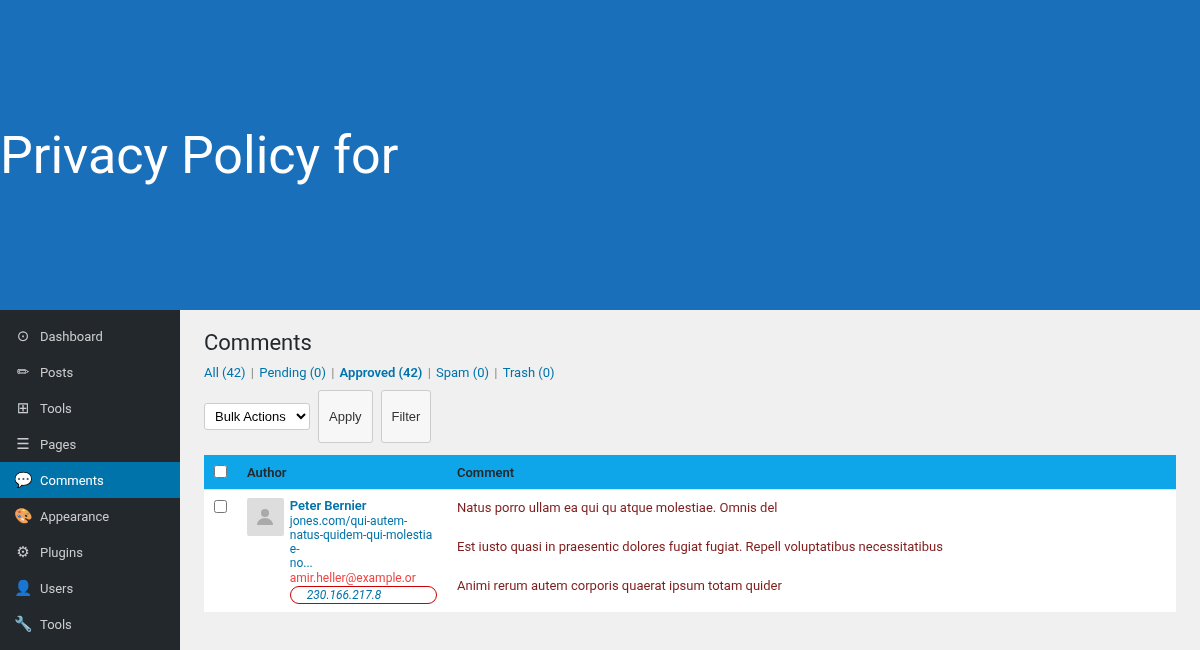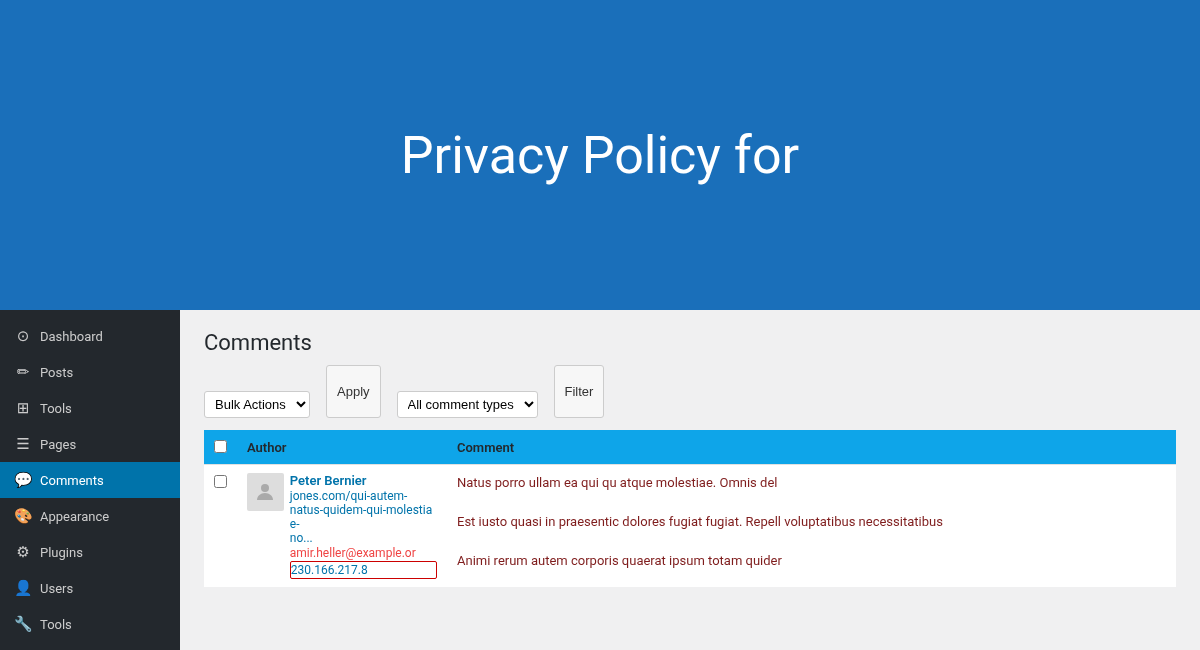--- a/index.html
+++ b/index.html
@@ -10,21 +10,21 @@
       overflow: hidden;
       background: #f0f0f1;
     }
 
     
     .hero {
       background: #1a6fba;
       height: 310px;
       display: flex;
       align-items: center;
-      justify-content: center;
+      justify-content: flex-start;
     }
     .hero-title {
       color: #fff;
       font-size: 52px;
       font-weight: 400;
       text-align: center;
       line-height: 1.25;
     }
 
     
@@ -84,22 +84,22 @@
     }
     .filter-links a {
       color: #0073aa;
       text-decoration: none;
       cursor: pointer;
     }
     .filter-links span { margin: 0 2px; color: #888; }
 
     .actions-bar {
       display: flex;
-      align-items: flex-end;
-      gap: 16px;
+      align-items: center;
+      gap: 8px;
       margin-bottom: 12px;
     }
     .select-dropdown {
       padding: 4px 6px;
       font-size: 13px;
       border: 1px solid #ccc;
       border-radius: 3px;
       background: #fff;
       cursor: pointer;
     }
@@ -149,22 +149,23 @@
     }
     .author-email {
       color: #ef4444;
       font-size: 12px;
     }
     .author-ip {
       color: #0073aa;
       font-size: 12px;
       display: inline-block;
       border: 1.5px solid #c00;
-      padding: 1px 0;
-      border-radius: 2px;
+      padding: 1px 16px;
+      border-radius: 9px;
+      font-style: italic;
     }
     .avatar-icon {
       color: #888;
       font-size: 22px;
       background: #ddd;
       border-radius: 2px;
       width: 38px;
       height: 38px;
       display: flex;
       align-items: center;
@@ -239,29 +240,37 @@
     </div>
     <div class="sidebar-item">
       <span class="sidebar-icon">🔧</span>
       <span>Tools</span>
     </div>
   </nav>
 
   <div class="main-content">
     <h2 class="page-title">Comments</h2>
 
+    <div class="filter-links">
+      <a>All (42)</a>
+      <span> | </span>
+      <a>Pending (0)</a>
+      <span> | </span>
+      <a style="color:#0073aa;font-weight:600;">Approved (42)</a>
+      <span> | </span>
+      <a>Spam (0)</a>
+      <span> | </span>
+      <a>Trash (0)</a>
+    </div>
 
     <div class="actions-bar">
       <select class="select-dropdown">
         <option>Bulk Actions</option>
       </select>
       <button class="btn">Apply</button>
-      <select class="select-dropdown">
-        <option>All comment types</option>
-      </select>
       <button class="btn">Filter</button>
     </div>
 
     <table class="comments-table">
       <thead>
         <tr>
           <th class="th-check">
             <input type="checkbox" style="">
           </th>
           <th>Author</th>

